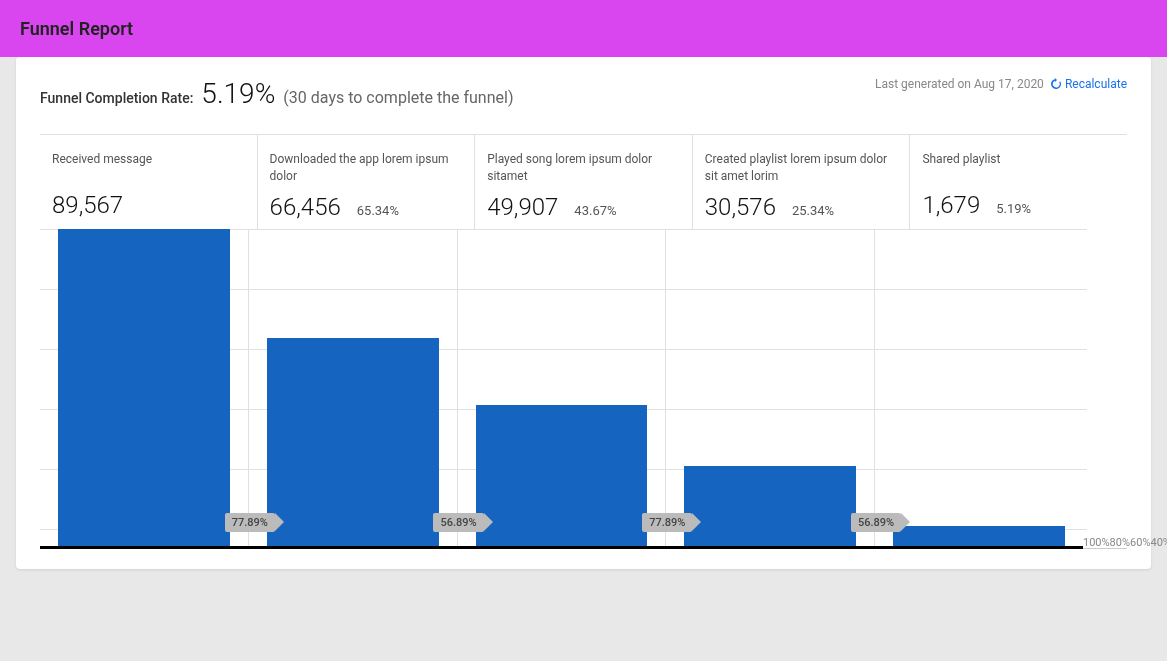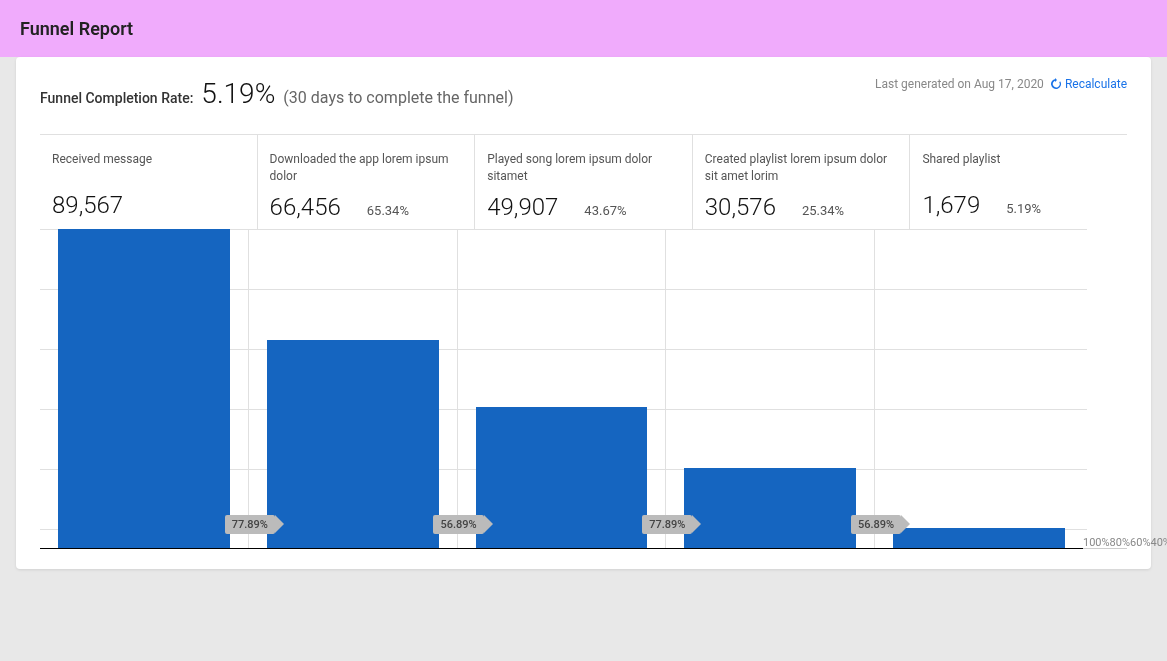--- a/index.html
+++ b/index.html
@@ -4,21 +4,21 @@
   <style>
     * { box-sizing: border-box; margin: 0; padding: 0; }
     body {
       font-family: -apple-system, BlinkMacSystemFont, 'Segoe UI', Roboto, sans-serif;
       background: #e8e8e8;
       width: 1167px;
       min-height: 661px;
     }
 
     .page-header {
-      background: #f0abfc;
+      background: #d946ef;
       padding: 18px 20px;
     }
 
     .page-title {
       font-size: 18px;
       font-weight: 600;
       color: #222;
     }
 
     .card {
@@ -110,21 +110,21 @@
 
     .step-value {
       font-size: 24px;
       font-weight: 300;
       color: #111;
     }
 
     .step-percent {
       font-size: 13px;
       color: #555;
-      margin-left: 20px;
+      margin-left: 10px;
     }
 
     .bar {
       width: 100%;
       background: #1565c0;
       position: relative;
     }
 
     .chart-wrapper {
       display: flex;
@@ -222,21 +222,21 @@
 
       <div class="horizontal-lines" style="position:absolute;top:0;left:0;right:40px;bottom:20px;pointer-events:none;">
         <div class="h-line" style="top:0%;"></div>
         <div class="h-line" style="top:20%;"></div>
         <div class="h-line" style="top:40%;"></div>
         <div class="h-line" style="top:60%;"></div>
         <div class="h-line" style="top:80%;"></div>
         <div class="h-line" style="top:100%;"></div>
       </div>
       <div style="display:flex;align-items:stretch;">
-        <div id="bars-area" style="flex:1;display:flex;height:320px;align-items:flex-end;border-bottom:1px solid #000000;text-decoration:underline;">
+        <div id="bars-area" style="flex:1;display:flex;height:320px;align-items:flex-end;border-bottom:3px solid #000000;text-decoration:underline;">
             <div style="flex: 1 1 0%; display: flex; flex-direction: column; align-items: center; justify-content: flex-end; height: 100%; position: relative; border-right: 1px solid rgb(224, 224, 224); padding: 0px 18px;">
               <div class="bar" style="width: 100%; background: rgb(21, 101, 192); height: 320px;"></div>
               <div style="position: absolute; bottom: 14px; right: -36px; display: flex; align-items: center; z-index: 10; transform: translateX(0px);">
                 <div style="background: rgb(187, 187, 187); color: rgb(68, 68, 68); font-size: 11px; font-weight: 500; padding: 3px 7px; border-radius: 2px; white-space: nowrap;">77.89%</div>
                 <div style="width: 0px; height: 0px; border-top: 9px solid transparent; border-bottom: 9px solid transparent; border-left: 9px solid rgb(187, 187, 187);"></div>
               </div>
             </div>
             <div style="flex: 1 1 0%; display: flex; flex-direction: column; align-items: center; justify-content: flex-end; height: 100%; position: relative; border-right: 1px solid rgb(224, 224, 224); padding: 0px 18px;">
               <div class="bar" style="width: 100%; background: rgb(21, 101, 192); height: 208px;"></div>
               <div style="position: absolute; bottom: 14px; right: -36px; display: flex; align-items: center; z-index: 10; transform: translateX(0px);">

